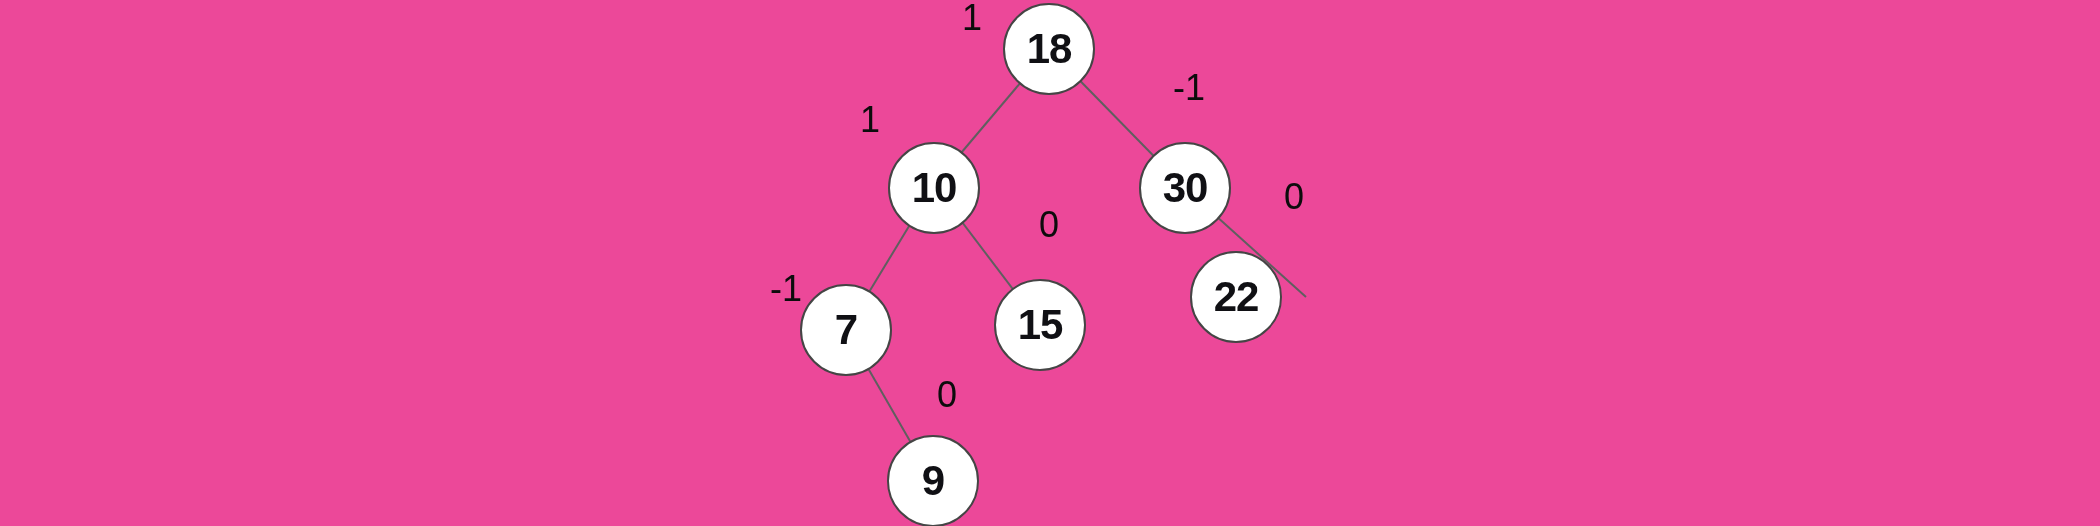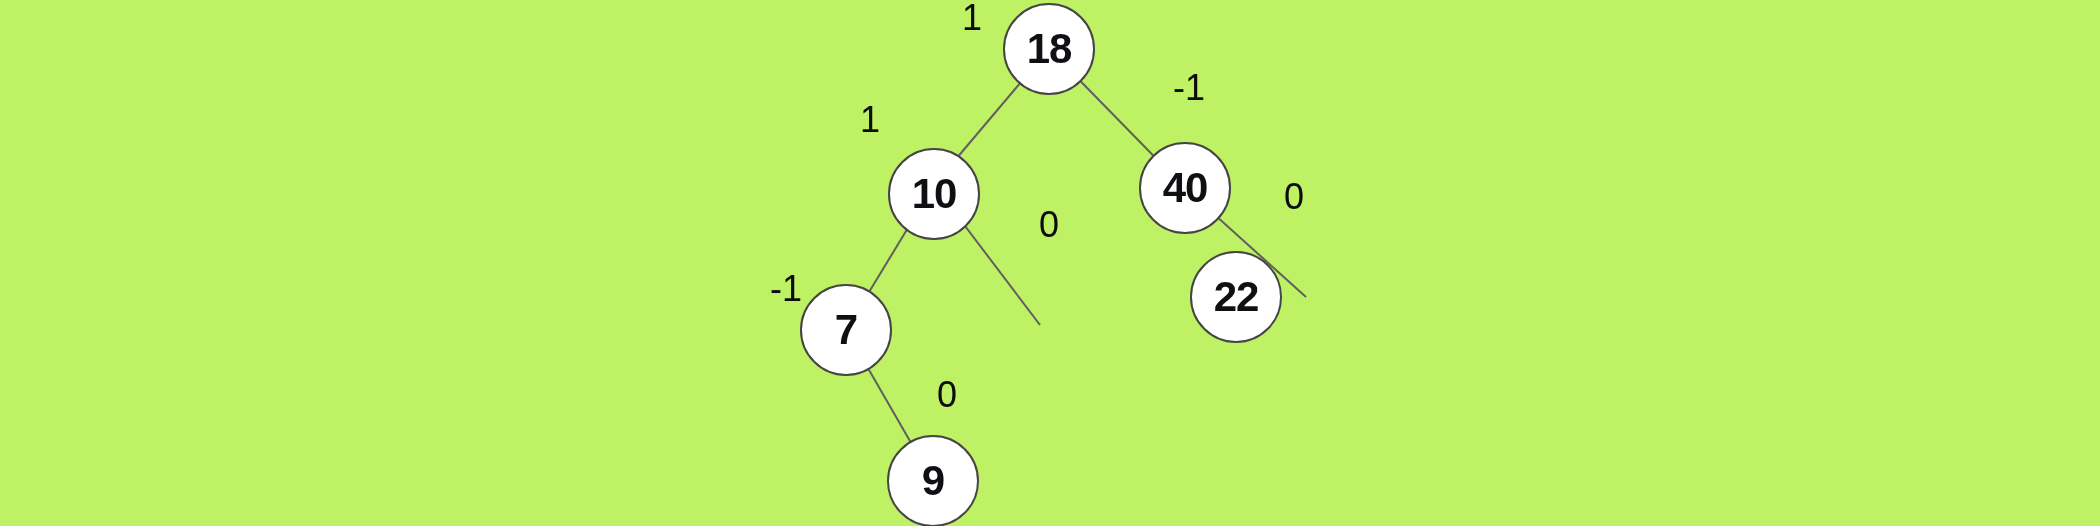--- a/index.html
+++ b/index.html
@@ -4,21 +4,21 @@
 <style>
   html, body {
     margin: 0;
     padding: 0;
     background: #ffffff;
   }
   #canvas {
     position: relative;
     width: 2100px;
     height: 526px;
-    background: #bef264;
+    background: #ec4899;
     overflow: hidden;
     font-family: "Liberation Sans", sans-serif;
   }
   #edges {
     position: absolute;
     left: 0;
     top: 0;
     width: 2100px;
     height: 526px;
     z-index: 1;
@@ -49,21 +49,21 @@
     position: absolute;
     z-index: 3;
     font-size: 36px;
     font-weight: 400;
     color: #0c0c0c;
     transform: translate(-50%, -50%);
     white-space: nowrap;
   }
   
   .pos-n18 { left: 1049px; top: 49px;  }
-  .pos-n10 { left: 934px;  top: 194px; }
+  .pos-n10 { left: 934px;  top: 188px; }
   .pos-n20 { left: 1185px; top: 188px; }
   .pos-n7  { left: 846px;  top: 330px; }
   .pos-n15 { left: 1040px; top: 325px; }
   .pos-n22 { left: 1236px; top: 297px; }
   .pos-n9  { left: 933px;  top: 481px; }
   
   .pos-bf18 { left: 972px;  top: 18px;  }
   .pos-bf10 { left: 870px;  top: 120px; }
   .pos-bf20 { left: 1189px; top: 88px;  }
   .pos-bf7  { left: 786px;  top: 289px; }
@@ -85,24 +85,27 @@
     <line x1="846" y1="330" x2="933" y2="481"></line>
   </svg>
 
   <div class="node pos-n18">
     <span>18</span>
   </div>
   <div class="node pos-n10">
     <span>10</span>
   </div>
   <div class="node pos-n20">
-    <span>40</span>
+    <span>30</span>
   </div>
   <div class="node pos-n7">
     <span>7</span>
+  </div>
+  <div class="node pos-n15">
+    <span>15</span>
   </div>
   <div class="node pos-n22">
     <span>22</span>
   </div>
   <div class="node pos-n9">
     <span>9</span>
   </div>
 
   <span class="bf pos-bf18">1</span>
   <span class="bf pos-bf10">1</span>

